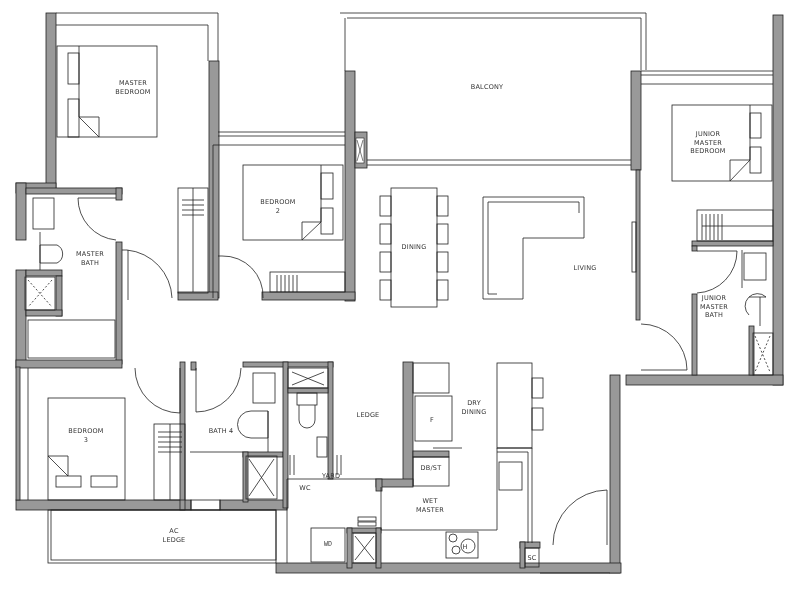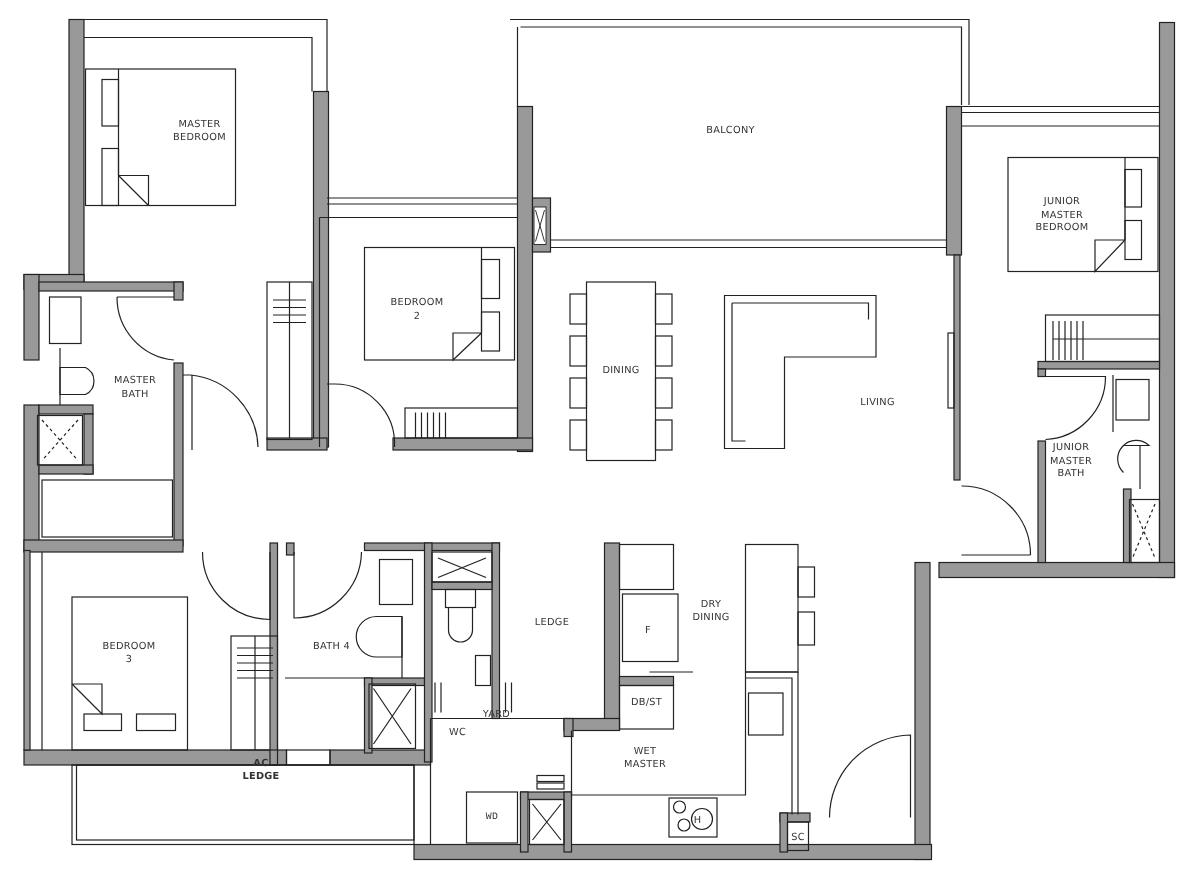--- a/index.html
+++ b/index.html
@@ -230,19 +230,19 @@
 <div class="lbl" style="left:86px;top:435px;">BEDROOM
 3</div>
 <div class="lbl" style="left:221px;top:431px;">BATH 4</div>
 <div class="lbl" style="left:305px;top:448px;margin-top:40px;">WC</div>
 <div class="lbl" style="left:368px;top:415px;">LEDGE</div>
 <div class="lbl" style="left:474px;top:407px;">DRY
 DINING</div>
 <div class="lbl" style="left:430px;top:505px;">WET
 MASTER</div>
 <div class="lbl" style="left:331px;top:476px;text-align:right;">YARD</div>
-<div class="lbl" style="left:174px;top:513px;font-weight:bold;">AC
+<div class="lbl" style="left:174px;top:535px;">AC
 LEDGE</div>
 <div class="lbl" style="left:432px;top:420px;">F</div>
 <div class="lbl" style="left:431px;top:468px;text-align:right;">DB/ST</div>
 <div class="lbl" style="left:328px;top:545px;font-family:Liberation Mono, monospace;">WD</div>
 <div class="lbl" style="left:465px;top:547px;">H</div>
 <div class="lbl" style="left:532px;top:558px;">SC</div>
 
 </body></html>

